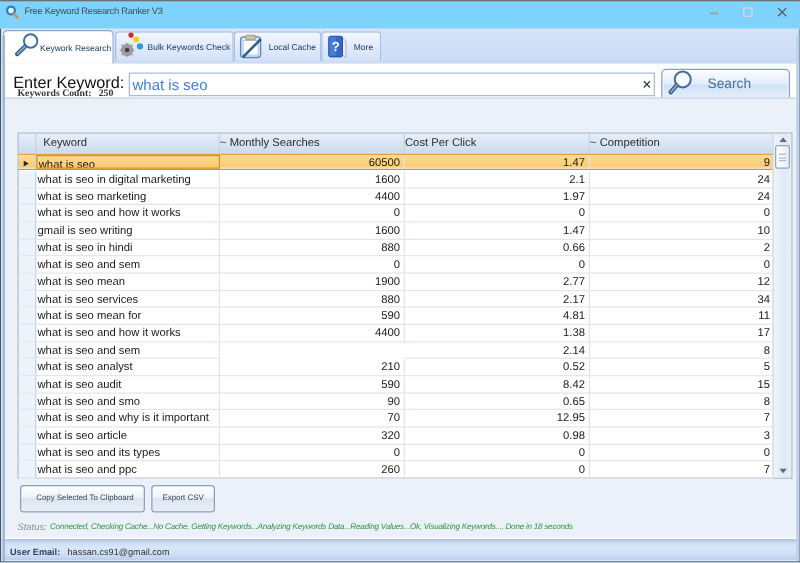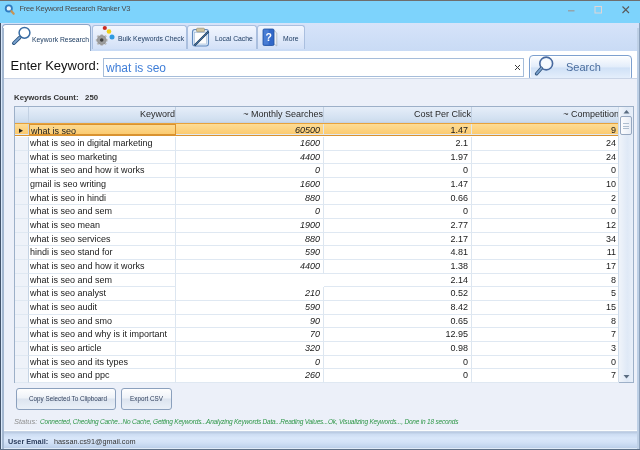--- a/index.html
+++ b/index.html
@@ -19,30 +19,30 @@
   .tab3{left:187px;width:70px;}
   .tab4{left:257px;width:48px;}
   
   .enter-row{position:absolute;left:3px;top:51px;width:634px;height:27px;background:#fff;}
   .pane{position:absolute;left:3px;top:78px;width:634px;height:353px;background:#ecf0f9;border-top:1px solid #c9d4e6;}
   .label-enter{position:absolute;left:10.5px;top:58px;font-size:13px;color:#111;}
   .kwinput{position:absolute;left:103px;top:58px;width:421px;height:19px;background:#fff;border:1px solid #a6bdda;}
   .kwtext{position:absolute;left:106px;top:61px;font-size:12px;color:#3f7ed8;}
   .searchbtn{position:absolute;left:529px;top:55px;width:103px;height:26px;border:1px solid #7da0cf;border-radius:4px;box-shadow:inset 0 0 0 1px rgba(255,255,255,0.8);background:linear-gradient(#fdfeff,#e3edfa 45%,#d0e1f6 50%,#e8f1fc);}
   .searchtxt{position:absolute;left:566px;top:61px;font-size:11px;color:#4a6d9e;}
-  .kwcount{position:absolute;left:14px;top:93px;font-size:7.8px;font-weight:bold;color:#333;}
+  .kwcount{position:absolute;left:14px;top:70px;font-size:7.8px;font-weight:bold;color:#333;font-family:Liberation Serif, serif;}
   
   .grid{position:absolute;left:14px;top:106px;width:620px;height:277px;background:#fff;border:1px solid #9db0c8;}
   .ghead{position:absolute;left:0;top:0;width:604px;height:16px;background:linear-gradient(#e6eef9,#d3e1f1 75%,#cbdaec);border-bottom:1px solid #c3d2e4;}
-  .hcell{position:absolute;top:0;height:16px;line-height:14.5px;font-size:9px;color:#2a2a2a;text-align:right;border-right:1px solid #c2d1e3;}
+  .hcell{position:absolute;top:0;height:16px;line-height:14.5px;font-size:9px;color:#2a2a2a;text-align:left;border-right:1px solid #c2d1e3;}
   .grow{position:absolute;left:0;width:604px;height:13.66px;}
   .gcell{position:absolute;top:0;height:100%;font-size:9px;color:#1a1a1a;line-height:13.6px;white-space:nowrap;overflow:hidden;border-right:1px solid #dde6f0;border-bottom:1px solid #dfe8f2;}
   .csel{left:0;width:13.5px;background:#eef2f9;border-right:1px solid #c6d4e4;}
   .ckw{left:13.5px;width:147.5px;padding-left:1.5px;}
-  .cm{left:161px;width:148px;text-align:right;padding-right:3px;font-style:italic;}
+  .cm{left:161px;width:148px;text-align:right;padding-right:3px;}
   .cc{left:309px;width:148px;text-align:right;padding-right:3px;}
   .cp{left:457px;width:147px;text-align:right;padding-right:2px;}
   
   .vscroll{position:absolute;right:0;top:0;width:15px;height:275px;background:linear-gradient(90deg,#f0f4fa,#dfe9f6 60%,#e8eff9);border-left:1px solid #cfdcea;}
   .vthumb{position:absolute;left:1px;top:9px;width:12px;height:19px;background:linear-gradient(90deg,#fdfdfe,#e7edf6);border:1px solid #96a7bf;border-radius:2px;}
   
   .btn{position:absolute;height:22px;border:1px solid #8ba0bd;border-radius:3px;background:linear-gradient(#fefefe,#eef2f8 45%,#dce4ef 50%,#eaf0f8);font-size:6.3px;white-space:nowrap;color:#2f3f5c;text-align:center;}
   .statusline{position:absolute;left:14px;top:417px;font-size:7.5px;font-style:italic;color:#8f8f8f;}
   .statusgreen{position:absolute;left:40px;top:417.5px;font-size:6.5px;letter-spacing:-0.2px;font-style:italic;color:#2c9646;white-space:nowrap;}
   .statusbar{position:absolute;left:0;top:430px;width:640px;height:20px;background:linear-gradient(#fbfdfe 0%,#fbfdfe 6%,#b2c3dc 8%,#bccde4 13%,#cdddf3 22%,#d9e7fa 40%,#d3e2f7 60%,#c6d8f0 78%,#bdd0ea 88%,#e4eefa 93%,#dce8f6 95%,#8ba2c0 99%);}
@@ -209,21 +209,21 @@
       </div>
       <div class="grow" style="top:125.77999999999999px;">
         <div class="gcell csel" style=""></div>
         <div class="gcell ckw" style="">what is seo services</div>
         <div class="gcell cm">880</div>
         <div class="gcell cc">2.17</div>
         <div class="gcell cp">34</div>
       </div>
       <div class="grow" style="top:139.44px;">
         <div class="gcell csel" style=""></div>
-        <div class="gcell ckw" style="">hindi is seo stand for</div>
+        <div class="gcell ckw" style="">what is seo mean for</div>
         <div class="gcell cm">590</div>
         <div class="gcell cc">4.81</div>
         <div class="gcell cp">11</div>
       </div>
       <div class="grow" style="top:153.1px;">
         <div class="gcell csel" style=""></div>
         <div class="gcell ckw" style="">what is seo and how it works</div>
         <div class="gcell cm">4400</div>
         <div class="gcell cc">1.38</div>
         <div class="gcell cp">17</div>

